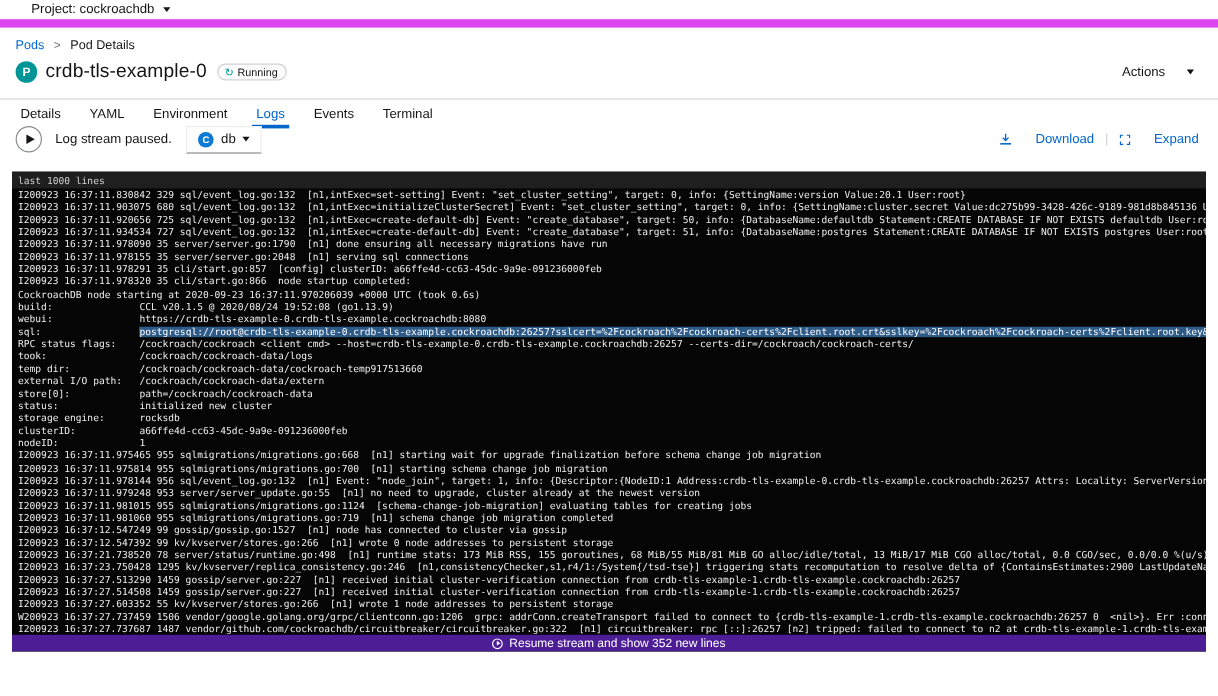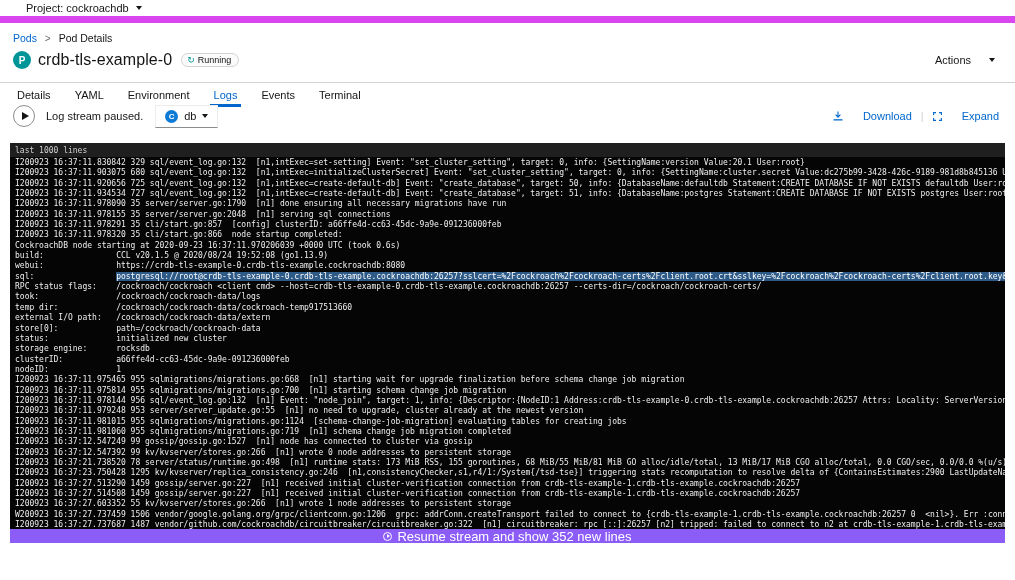--- a/index.html
+++ b/index.html
@@ -37,21 +37,21 @@
   .toolbar-right { margin-left:auto; display:flex; align-items:center; gap:9px; }
   .tool-link { display:inline-flex; align-items:center; gap:20px; color:#0066cc; font-size:11px; cursor:pointer; }
   .tool-sep { color:#d2d2d2; font-size:11px; }
   
   .console { position:relative; margin:0 10px; height:400px; background:#050505; overflow:hidden; font-family:"DejaVu Sans Mono", monospace; }
   .console-header { background:#1f1f1f; color:#d2d2d2; font-size:8px; padding:3px 5px 2px 5px; }
   .log-lines { padding:1px 0 0 5px; }
   .line { white-space:pre; overflow:hidden; font-size:8px; line-height:10.35px; color:#efefef; }
   .line .pre, .line .val { font-size:8px; }
   .line.hl .val { background:#2d5a87; color:#ffffff; }
-  .resume-banner { position:absolute; left:0; right:0; bottom:0; height:14px; background:#8b5cf6; color:#fff; font-family:"Liberation Sans", sans-serif; font-size:13px; display:flex; align-items:center; justify-content:center; gap:5px; cursor:pointer; }
+  .resume-banner { position:absolute; left:0; right:0; bottom:0; height:14px; background:#4c1d95; color:#fff; font-family:"Liberation Sans", sans-serif; font-size:10px; display:flex; align-items:center; justify-content:center; gap:5px; cursor:pointer; }
   .play-circle { width:9px; height:9px; border:1px solid #fff; border-radius:50%; position:relative; flex:0 0 auto; }
   .play-circle::after { content:""; position:absolute; left:2.5px; top:1.5px; width:0; height:0; border-top:2px solid transparent; border-bottom:2px solid transparent; border-left:3.5px solid #fff; }
   svg.icon { display:block; }
 </style>
 </head>
 <body>
 
 <div class="project-bar">
   <div class="project-select">
     <span>Project: cockroachdb</span>

